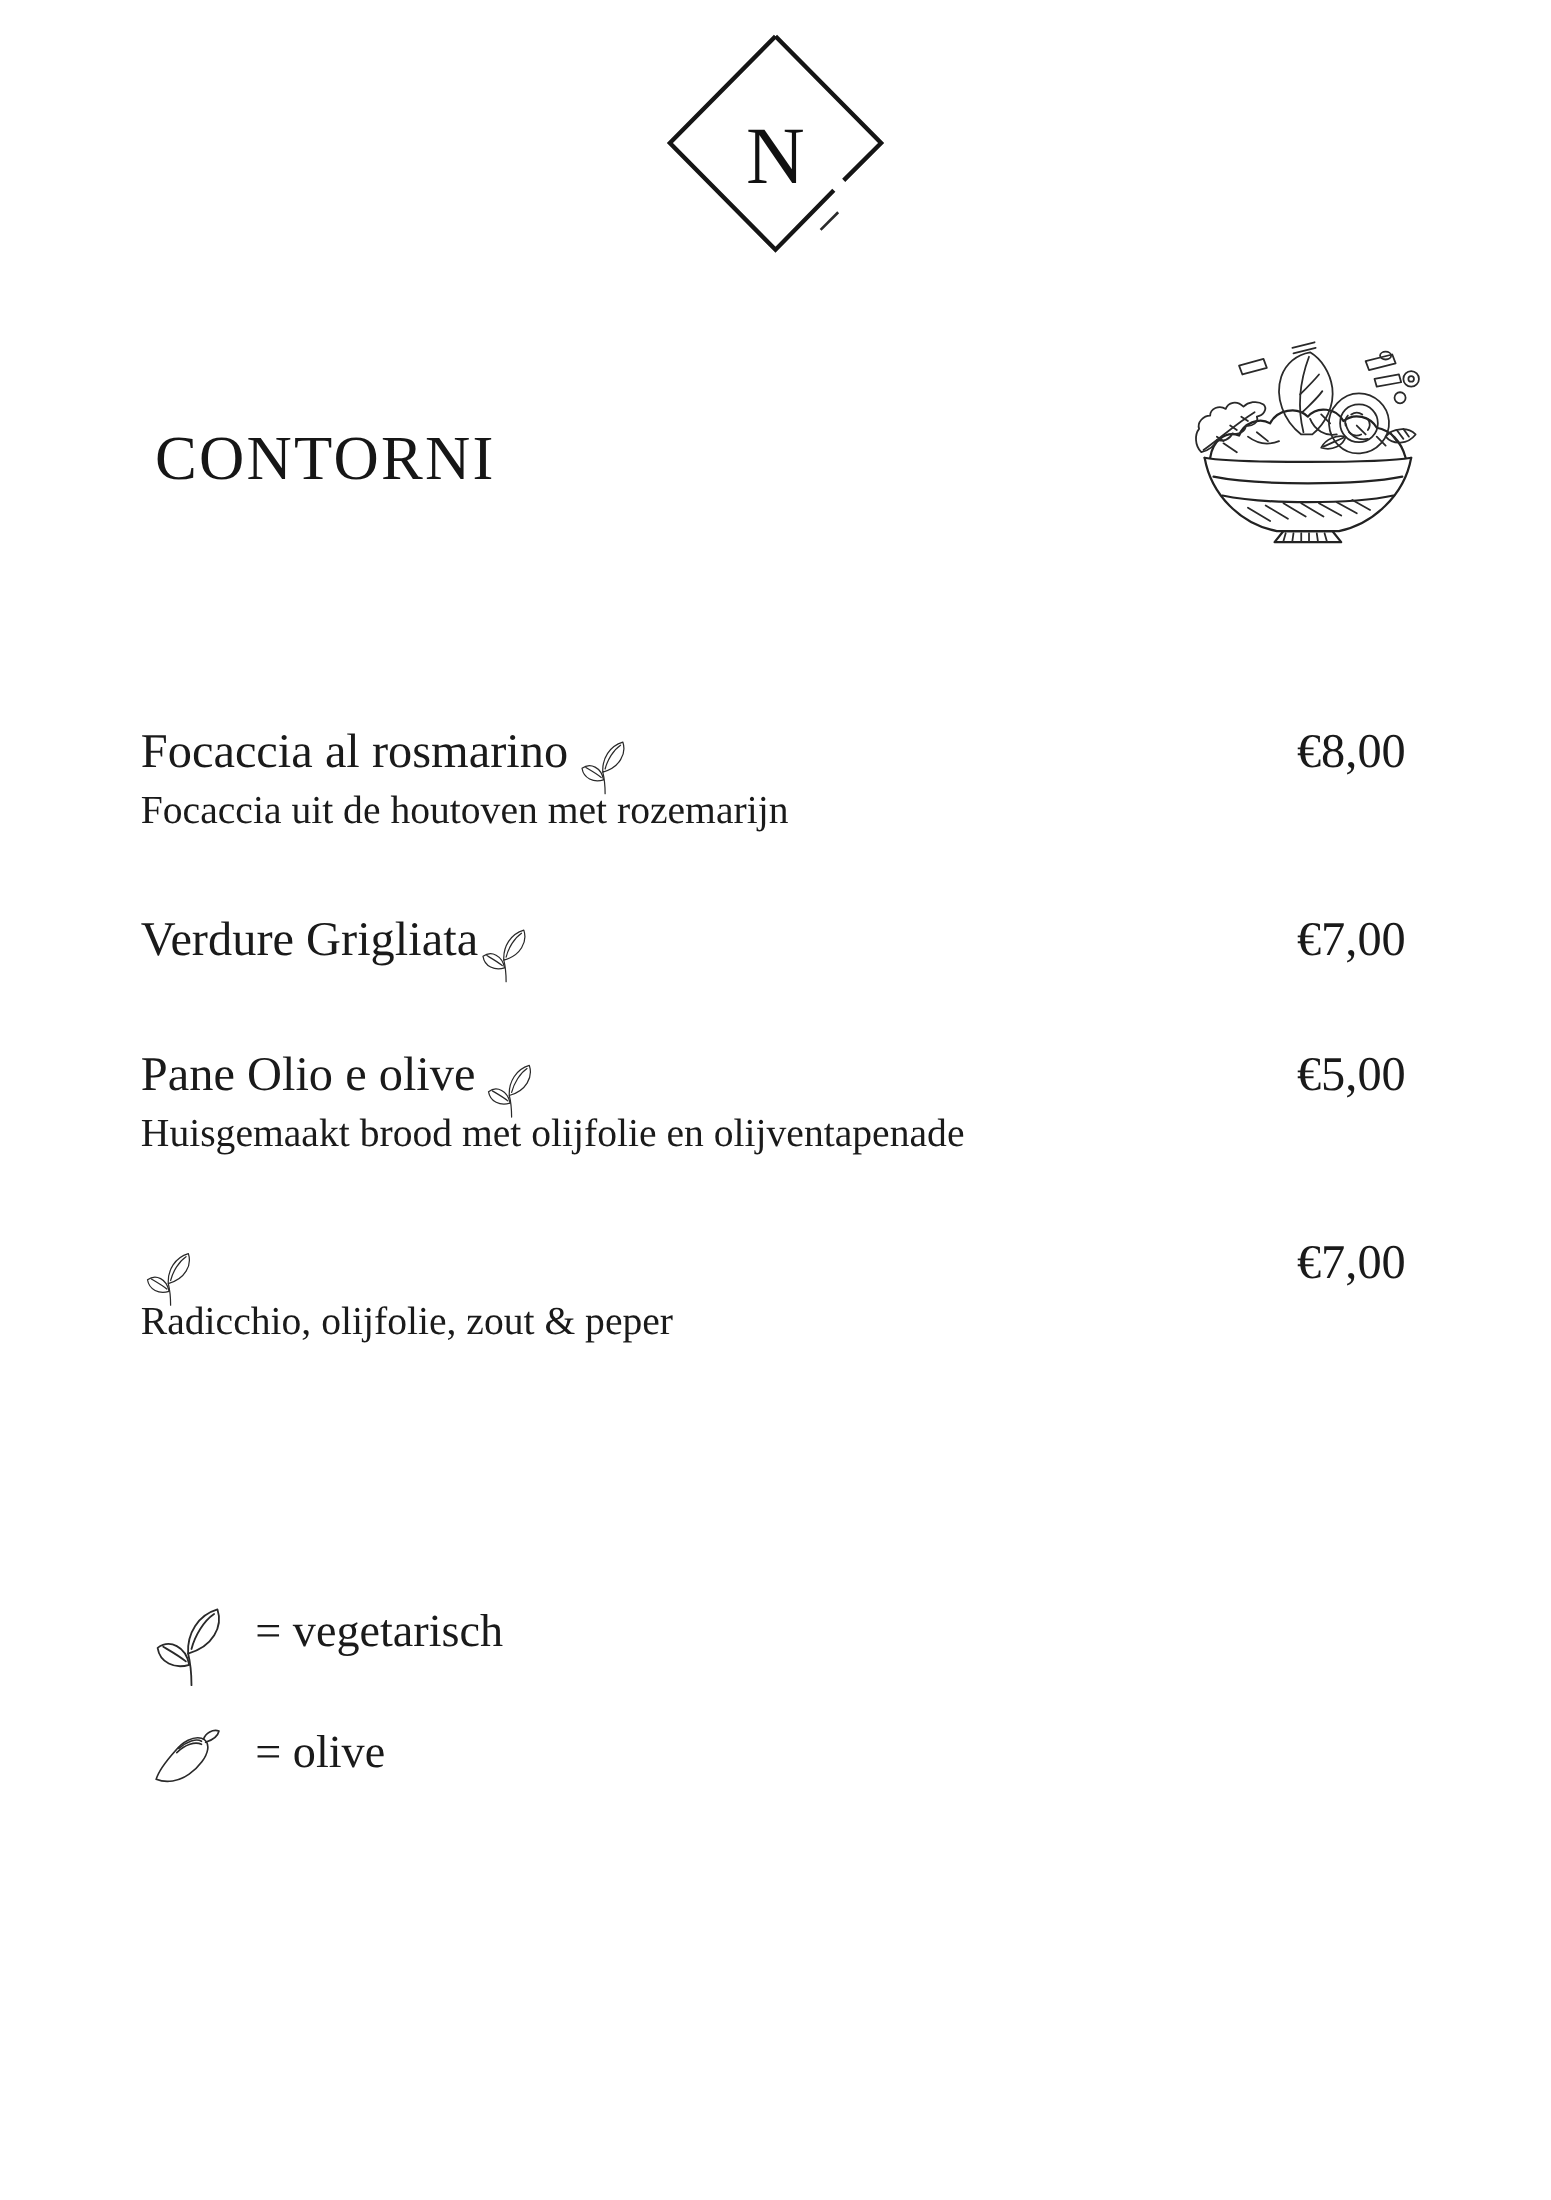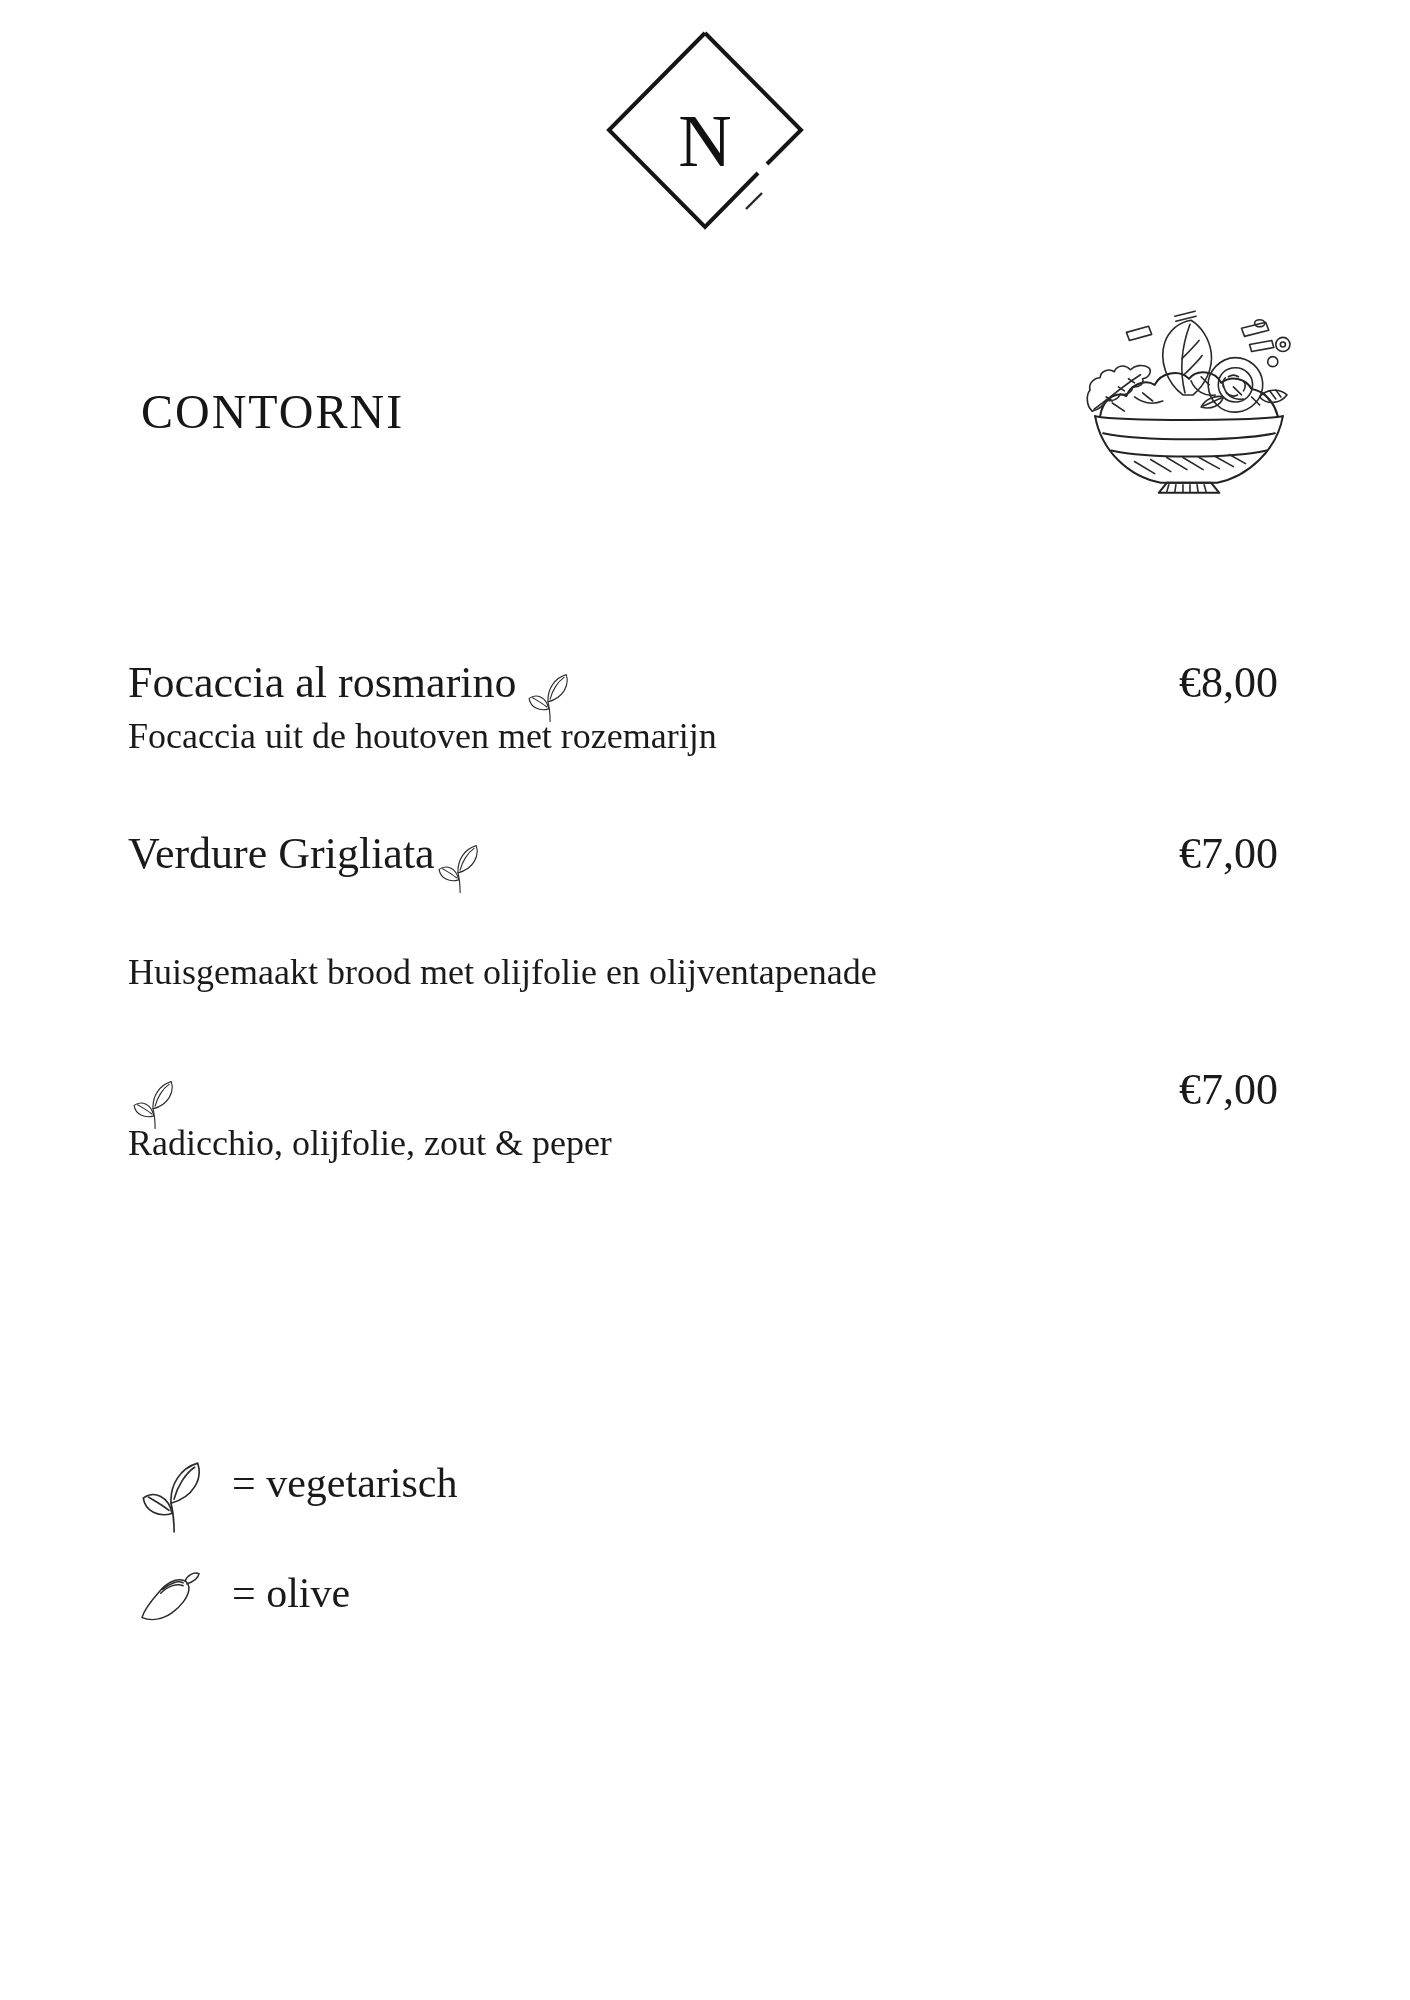--- a/index.html
+++ b/index.html
@@ -5,21 +5,21 @@
   html,body{margin:0;padding:0;background:#fff;}
   .page{
     position:relative;width:1410px;height:2000px;background:#ffffff;
     font-family:"Liberation Serif","DejaVu Serif",serif;color:#1a1a1a;overflow:hidden;
   }
   svg{display:block;}
   .logo{position:absolute;left:594px;top:26px;width:222px;height:212px;}
   .logo svg text{font-family:"Liberation Serif","DejaVu Serif",serif;fill:#111;}
   .section-title{
     position:absolute;left:141px;top:386px;
-    font-size:48px;line-height:1.1;letter-spacing:2px;color:#161616;
+    font-size:57px;line-height:1.1;letter-spacing:2px;color:#161616;
   }
   .bowl{position:absolute;left:1082px;top:303px;width:214px;height:196px;}
   .menu{position:absolute;left:128px;top:655px;width:1150px;}
   .item{margin-bottom:67px;}
   .item-head{display:flex;align-items:center;}
   .item-name{font-size:44px;line-height:56px;white-space:nowrap;}
   .veg-mark{position:relative;top:14px;margin-left:10px;flex:0 0 auto;}
   .item-price{margin-left:auto;font-size:44px;line-height:56px;white-space:nowrap;}
   .item-desc{font-size:36px;line-height:46px;margin-top:2px;}
   .legend{position:absolute;left:128px;top:1458px;}
@@ -118,20 +118,33 @@
             <path class="stroke-thin" d="M33 40 C36 28 44 15 53 9"></path>
             <path class="stroke-thin" d="M31 54 C18 58 5 52 3 39 C14 31 28 38 31 54 Z"></path>
             <path class="stroke-thin" d="M28 51 C22 46 13 41 8 38"></path>
           </svg>
         </span>
         <span class="item-price">€7,00</span>
       </div>
     </div>
 
     <div class="item">
+      <div class="item-head">
+        <span class="item-name">Pane Olio e olive</span>
+        <span class="veg-mark">
+          <svg viewBox="0 0 60 74" width="42" height="52">
+            <path class="stroke-thin" d="M33 72 C33 58 32 52 30 44"></path>
+            <path class="stroke-thin" d="M30 44 C29 26 39 10 56 5 C61 20 52 38 30 44 Z"></path>
+            <path class="stroke-thin" d="M33 40 C36 28 44 15 53 9"></path>
+            <path class="stroke-thin" d="M31 54 C18 58 5 52 3 39 C14 31 28 38 31 54 Z"></path>
+            <path class="stroke-thin" d="M28 51 C22 46 13 41 8 38"></path>
+          </svg>
+        </span>
+        <span class="item-price">€5,00</span>
+      </div>
       <div class="item-desc">Huisgemaakt brood met olijfolie en olijventapenade</div>
     </div>
 
     <div class="item">
       <div class="item-head">
         <span class="veg-mark" style="margin-left:4px">
           <svg viewBox="0 0 60 74" width="42" height="52">
             <path class="stroke-thin" d="M33 72 C33 58 32 52 30 44"></path>
             <path class="stroke-thin" d="M30 44 C29 26 39 10 56 5 C61 20 52 38 30 44 Z"></path>
             <path class="stroke-thin" d="M33 40 C36 28 44 15 53 9"></path>

